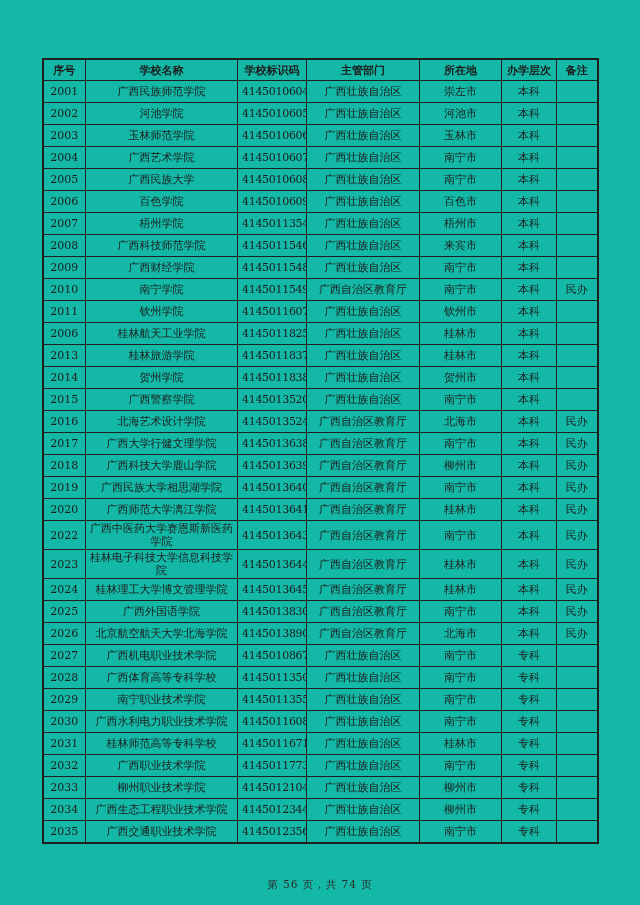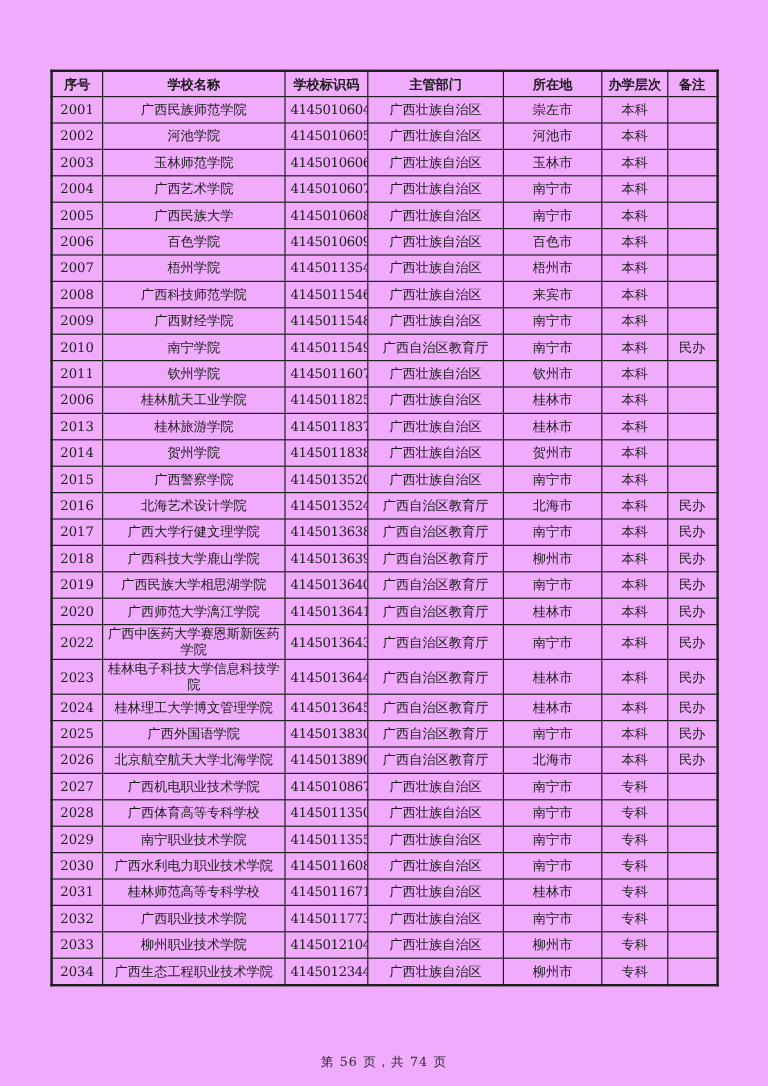--- a/index.html
+++ b/index.html
@@ -4,21 +4,21 @@
 <style>
   html, body {
     margin: 0;
     padding: 0;
     background: #ffffff;
   }
   .page {
     position: relative;
     width: 640px;
     height: 905px;
-    background: #f0abfc;
+    background: #14b8a6;
     font-family: "DejaVu Serif", "Liberation Serif", serif;
     color: #1c1c1c;
     overflow: hidden;
   }
   table.school-table {
     border-collapse: collapse;
     table-layout: fixed;
     width: 555px;
     margin: 58px auto 0 auto;
     border: 2px solid #1f1f1f;
@@ -388,16 +388,25 @@
         </tr>
         <tr>
           <td class="cell-index">2034</td>
           <td class="cell-school-name">广西生态工程职业技术学院</td>
           <td class="cell-school-code">4145012344</td>
           <td class="cell-department">广西壮族自治区</td>
           <td class="cell-location">柳州市</td>
           <td class="cell-level">专科</td>
           <td class="cell-remark"></td>
         </tr>
+        <tr>
+          <td class="cell-index">2035</td>
+          <td class="cell-school-name">广西交通职业技术学院</td>
+          <td class="cell-school-code">4145012356</td>
+          <td class="cell-department">广西壮族自治区</td>
+          <td class="cell-location">南宁市</td>
+          <td class="cell-level">专科</td>
+          <td class="cell-remark"></td>
+        </tr>
       </tbody>
   </table>
   <div class="footer">第 56 页，共 74 页</div>
 </div>
 
 </body></html>

